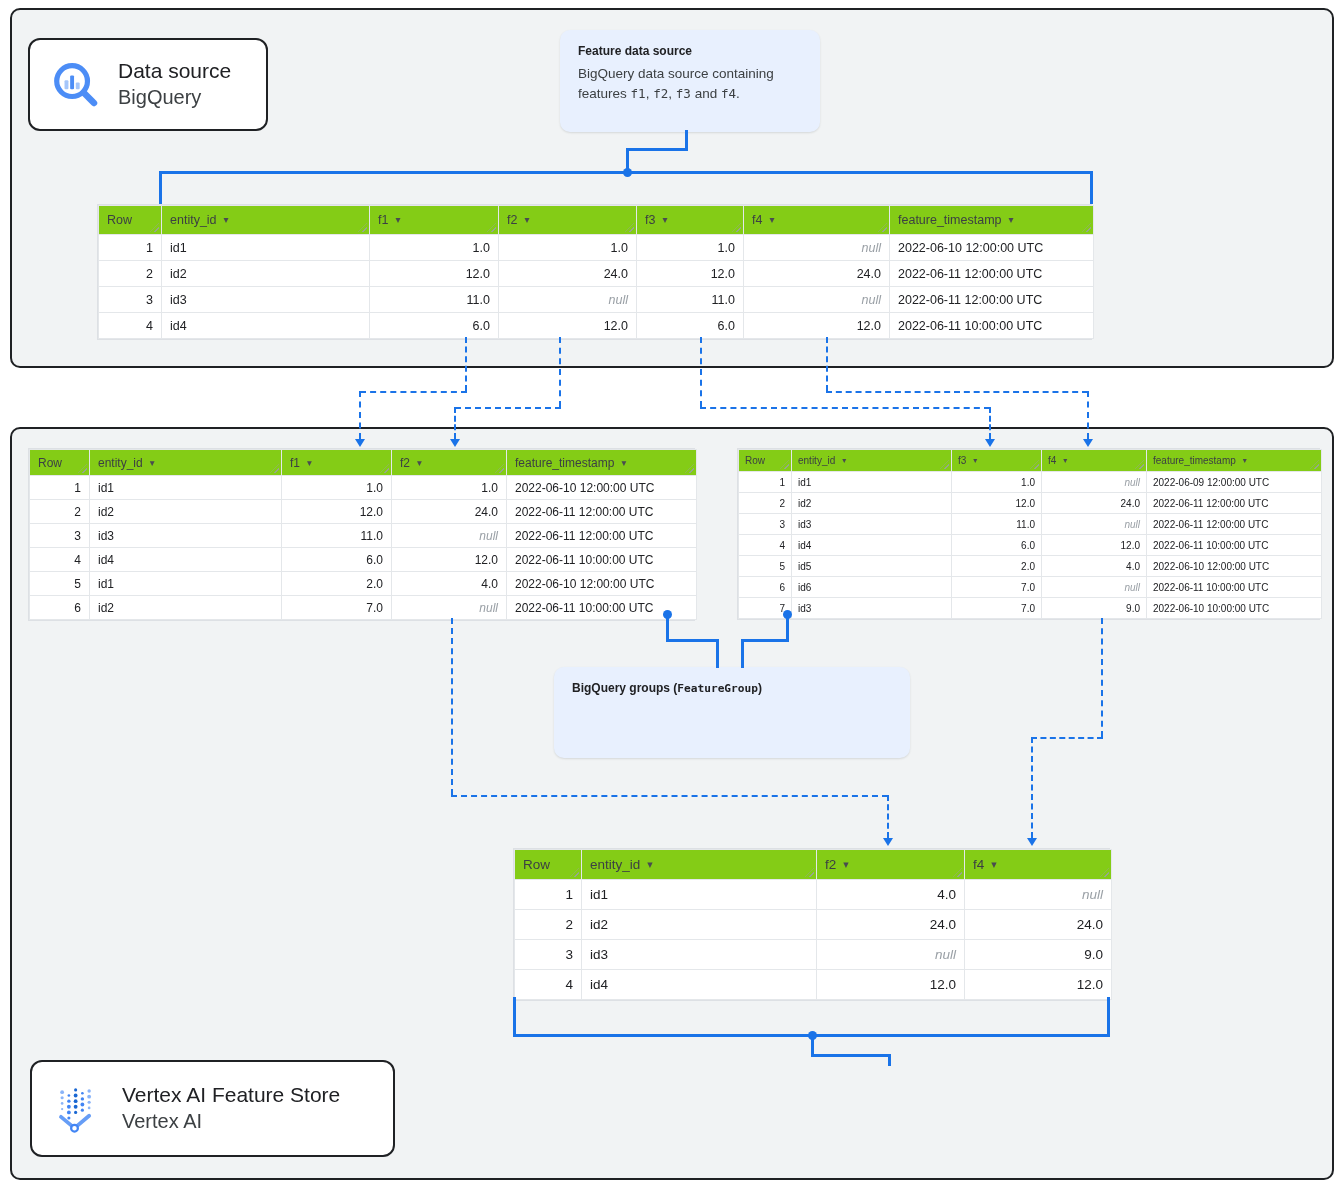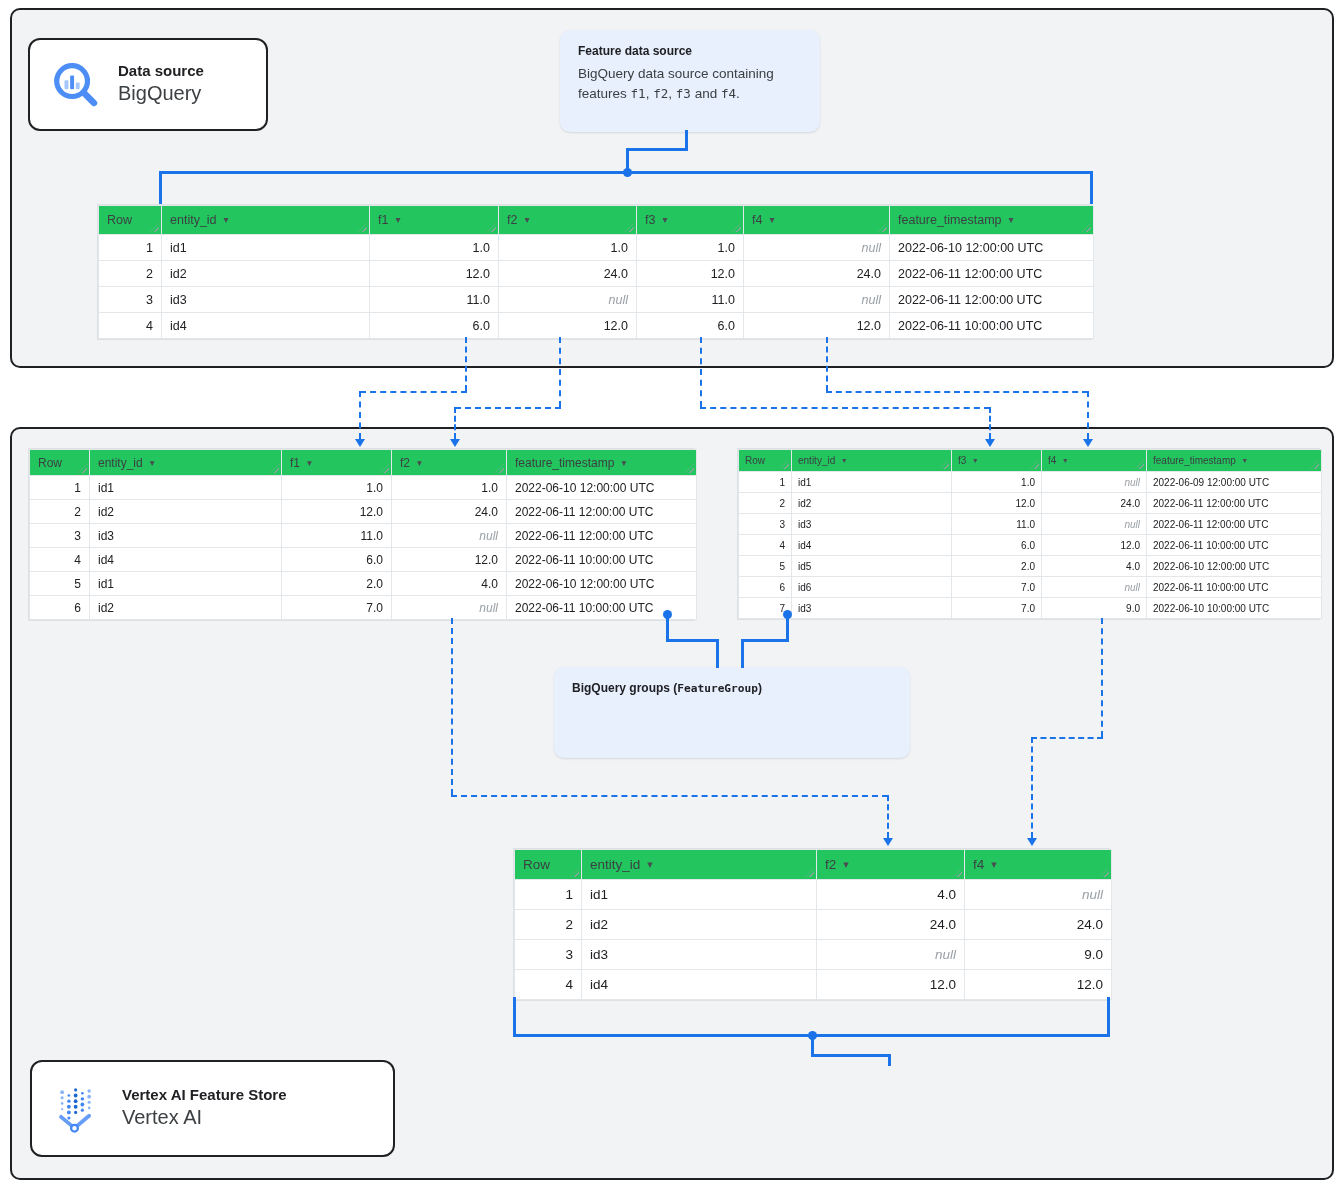--- a/index.html
+++ b/index.html
@@ -19,37 +19,37 @@
 
   
   .outer-box{position:absolute;background:var(--box-fill);border:2px solid var(--border-dark);border-radius:10px;}
   .box1{left:10px;top:8px;width:1324px;height:360px;}
   .box2{left:10px;top:427px;width:1324px;height:753px;}
 
   
   .card{position:absolute;background:#fff;border:2px solid var(--border-dark);border-radius:12px;display:flex;align-items:center;gap:16px;padding:0 20px;}
   .ds-card{left:28px;top:38px;width:240px;height:93px;}
   .vx-card{left:30px;top:1060px;width:365px;height:97px;}
-  .card-title{font-size:15px;font-weight:bold;color:var(--ink);line-height:1.2;}
+  .card-title{font-size:21px;font-weight:normal;color:var(--ink);line-height:1.2;}
   .card-sub{font-size:20px;color:var(--ink2);line-height:1.35;}
 
   
   .callout{position:absolute;background:var(--callout-bg);border-radius:10px;padding:14px 18px;box-shadow:0 1px 2px rgba(60,64,67,.15);}
   .co-fds{left:560px;top:30px;width:260px;height:102px;}
   .co-fg{left:554px;top:667px;width:356px;height:91px;}
   .co-fv{left:710px;top:1064px;width:360px;height:86px;}
   .callout-title{font-size:12px;font-weight:bold;color:var(--ink);margin-bottom:6px;}
   .callout-body{font-size:13.5px;color:var(--ink2);line-height:1.45;}
   .mono{font-family:"DejaVu Sans Mono","Liberation Mono",monospace;font-size:0.93em;}
 
   
   .tbl{position:absolute;background:#fff;border:1px solid var(--tbl-border);}
   .tbl table{border-collapse:collapse;table-layout:fixed;width:100%;}
   .tbl th,.tbl td{border:1px solid #e4e7ea;padding:0 8px;white-space:nowrap;overflow:hidden;}
-  .tbl th{background:#22c55e;color:var(--ink2);font-weight:500;text-align:left;position:relative;}
+  .tbl th{background:#84cc16;color:var(--ink2);font-weight:500;text-align:left;position:relative;}
   .tbl td{color:var(--ink);background:#fff;}
   .tbl td.al-r,.tbl th.al-r{text-align:right;}
   .tbl td.al-l,.tbl th.al-l{text-align:left;}
   .tbl .null-val{color:var(--null);font-style:italic;}
   .sort-arrow{display:inline-block;margin-left:7px;font-size:0.8em;color:#494c50;transform:translateY(-1px);}
   .rh{position:absolute;right:2px;bottom:2px;width:9px;height:9px;
       background:repeating-linear-gradient(135deg,transparent 0 2.2px,#9aa0a6 2.2px 3.4px);
       clip-path:polygon(100% 0,100% 100%,0 100%);opacity:.8;}
   .t-main{left:97px;top:204px;width:995px;}
   .t-main th{height:29px;font-size:12.5px;}

